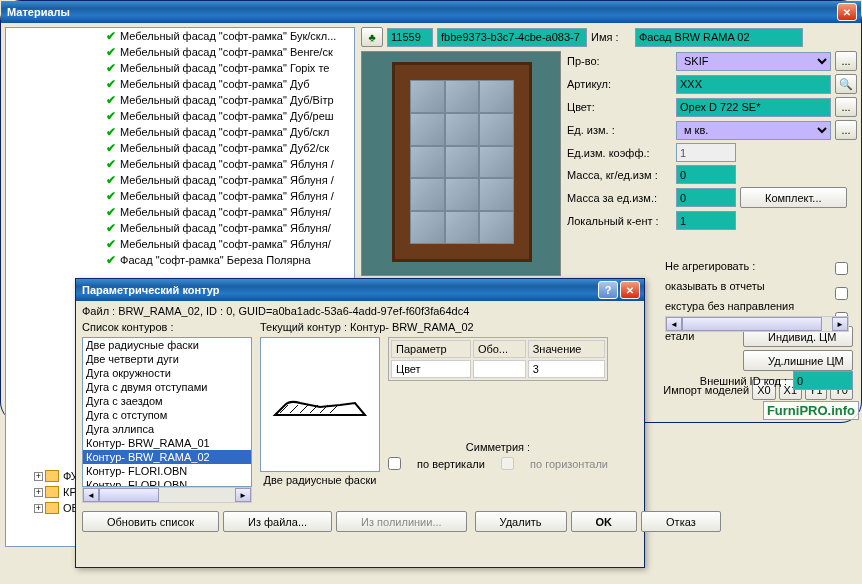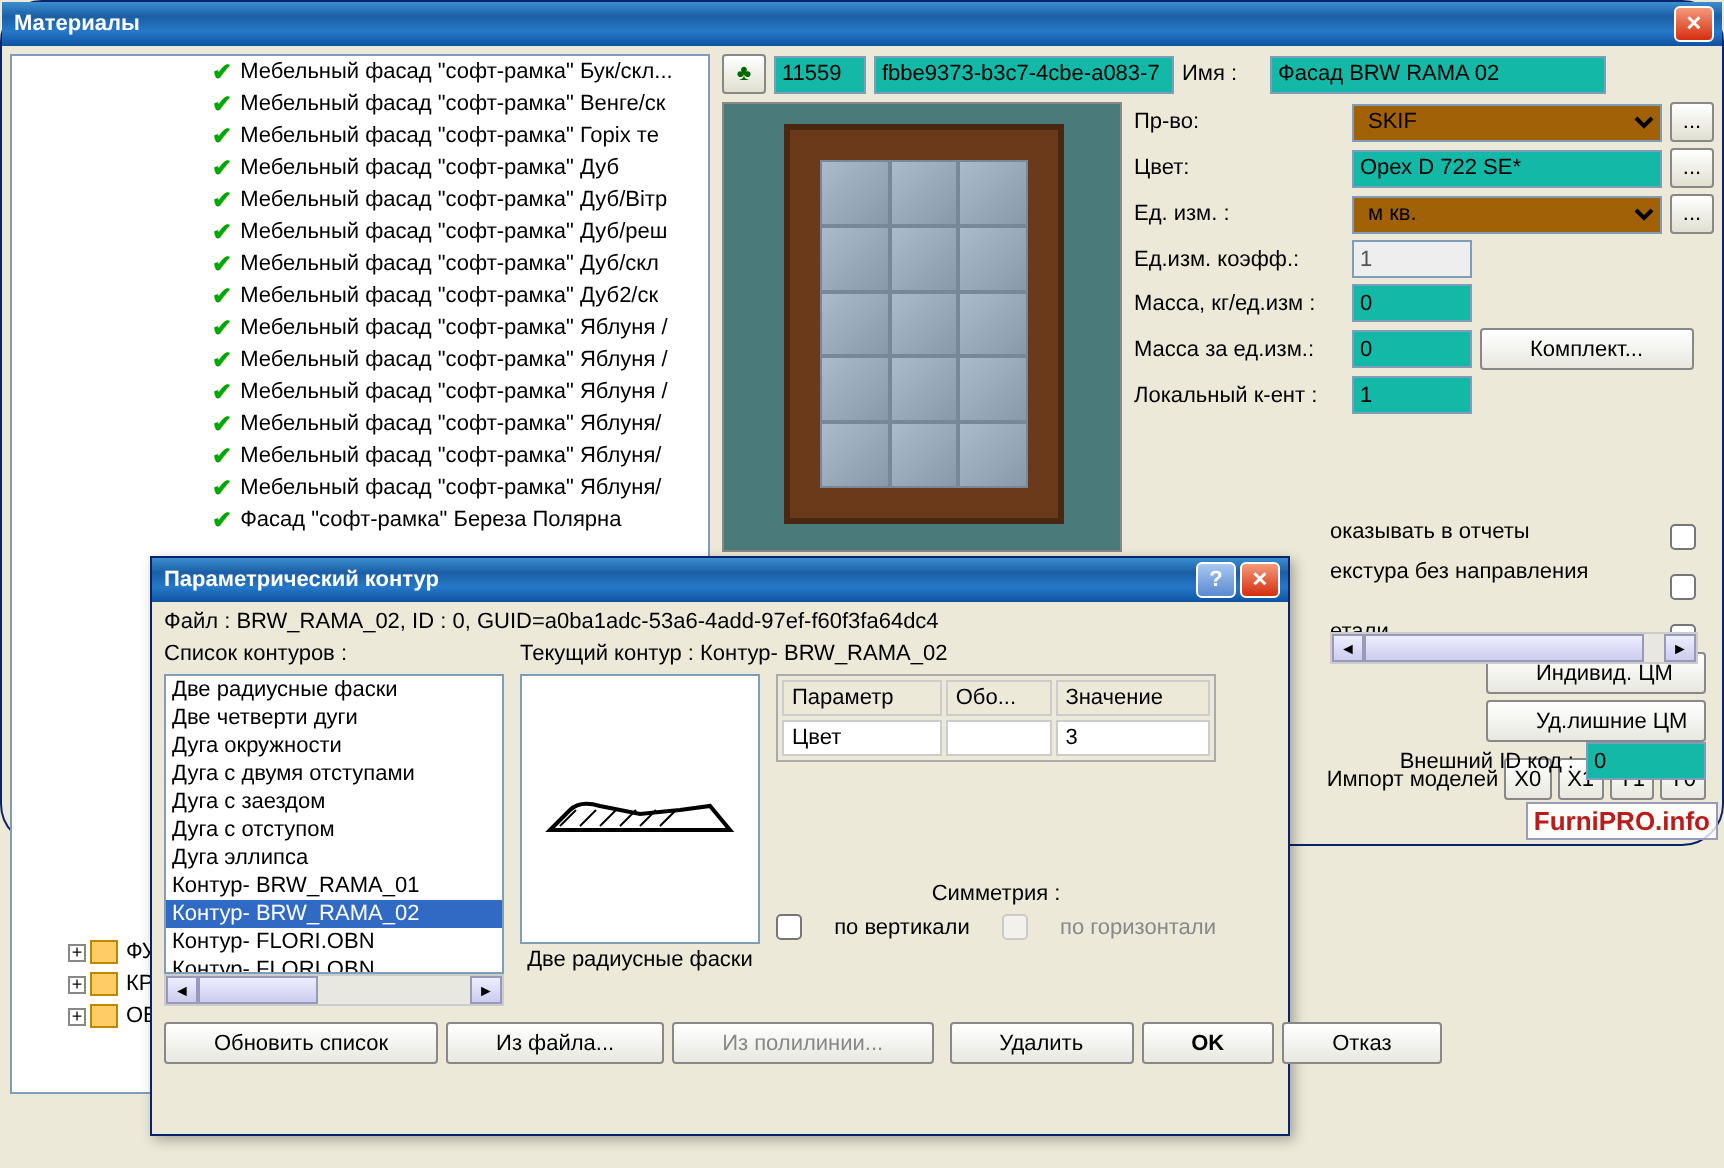--- a/index.html
+++ b/index.html
@@ -28,21 +28,21 @@
 .text-input { border: 1px solid #7f9db9; background: #14b8a6; height: 19px; padding: 0 3px; }
 .preview-img { width: 200px; height: 225px; background: #4a7a7a; border: 1px solid #888; position: relative; }
 .preview-frame { position: absolute; left: 30px; top: 10px; width: 140px; height: 200px; background: #6b3a1a; border: 3px solid #4a2810; }
 .preview-inner { position: absolute; left: 15px; top: 15px; right: 15px; bottom: 15px; background: #8899aa; display: grid; grid-template: repeat(5,1fr)/repeat(3,1fr); }
 .preview-inner div { border: 1px solid #778899; background: linear-gradient(135deg, #aabbcc, #8899aa); }
 
 .props-panel { flex: 1; }
 .prop-row { display: flex; align-items: center; margin-bottom: 3px; gap: 4px; }
 .prop-label { width: 105px; white-space: nowrap; }
 .prop-input { flex: 1; }
-select.text-input { background: #a16207; }
+select.text-input { background: #c4b5fd; }
 .btn { height: 21px; border: 1px solid #888; background: linear-gradient(#fff, #e8e8e0); padding: 0 24px; cursor: pointer; border-radius: 2px; white-space: nowrap; }
 
 .dialog { left: 75px; top: 278px; width: 570px; height: 290px; box-shadow: 2px 2px 6px rgba(0,0,0,0.3); z-index: 10; }
 .dialog-content { padding: 4px 6px; }
 .file-info { margin-bottom: 4px; }
 .dialog-row { display: flex; gap: 8px; }
 .contour-list { width: 170px; }
 .listbox { border: 1px solid #7f9db9; background: #fff; height: 150px; overflow-y: scroll; }
 .listbox-item { padding: 1px 3px; white-space: nowrap; cursor: pointer; }
 .listbox-item.selected { background: #316ac5; color: #fff; }
@@ -54,21 +54,21 @@
 .param-table { border: 1px solid #aaa; width: 220px; }
 .param-table th, .param-table td { border: 1px solid #ccc; padding: 2px 4px; text-align: left; background: #fff; }
 .param-table th { background: #ece9d8; font-weight: normal; }
 
 .checkbox-row { display: flex; align-items: center; gap: 4px; margin-top: 4px; }
 .checkbox-row input { margin: 0; }
 .disabled-text { color: #888; }
 
 .dialog-buttons { display: flex; gap: 4px; margin-top: 8px; }
 
-.watermark { position: absolute; right: 2px; bottom: 2px; color: #b91c1c; font-weight: bold; font-size: 13px; background: rgba(255,255,255,0.8); padding: 1px 3px; border: 1px solid #99b; }
+.watermark { position: absolute; right: 2px; bottom: 2px; color: #15803d; font-weight: bold; font-size: 13px; background: rgba(255,255,255,0.8); padding: 1px 3px; border: 1px solid #99b; }
 .bottom-right-panel { position: absolute; right: 8px; bottom: 32px; display: flex; align-items: center; gap: 6px; }
 .side-buttons { position: absolute; right: 8px; top: 325px; width: 110px; }
 .side-buttons .btn { width: 100%; margin-bottom: 3px; display: block; text-align: center; }
 .import-row { position: absolute; right: 8px; top: 378px; display: flex; align-items: center; gap: 3px; }
 .scrollbar-h { position: absolute; left: 664px; bottom: 90px; width: 184px; height: 16px; background: #e8e8e0; border: 1px solid #ccc; display: flex; }
 .scrollbar-h .hscroll-thumb { width: 140px; }
 .klee-icon { color: #060; }
 .checkbox-col { position: absolute; right: 10px; top: 258px; display: flex; flex-direction: column; gap: 6px; }
 .checkbox-col input { width: 13px; height: 13px; }
 .extra-labels { position: absolute; left: 664px; top: 255px; line-height: 20px; }
@@ -196,20 +196,25 @@
           </div>
             </div>
         </div>
         <div class="props-panel">
           <div class="prop-row">
               <span class="prop-label">Пр-во:</span>
               <select class="text-input prop-input"><option>SKIF</option></select>
               <span class="small-btn">...</span>
             </div>
           <div class="prop-row">
+              <span class="prop-label">Артикул:</span>
+              <input class="text-input prop-input" value="XXX" style="">
+              <span class="small-btn">🔍</span>
+            </div>
+          <div class="prop-row">
               <span class="prop-label">Цвет:</span>
               <input class="text-input prop-input" value="Орех D 722 SE*" style="">
               <span class="small-btn">...</span>
             </div>
           <div class="prop-row">
               <span class="prop-label">Ед. изм. :</span>
               <select class="text-input prop-input"><option>м кв.</option></select>
               <span class="small-btn">...</span>
             </div>
           <div class="prop-row">
@@ -228,20 +233,21 @@
           <div class="prop-row">
               <span class="prop-label">Локальный к-ент :</span>
               <input class="text-input" style="width: 60px;" value="1">
             </div>
         </div>
       </div>
     </div>
   </div>
 
   <div class="extra-labels">
+    <div>Не агрегировать :</div>
     <div>оказывать в отчеты</div>
     <div>екстура без направления</div>
     <div style="margin-top:10px">етали</div>
   </div>
   <div class="checkbox-col">
     <input type="checkbox" style="">
     <input type="checkbox" style="">
     <input type="checkbox" style="">
   </div>
 

